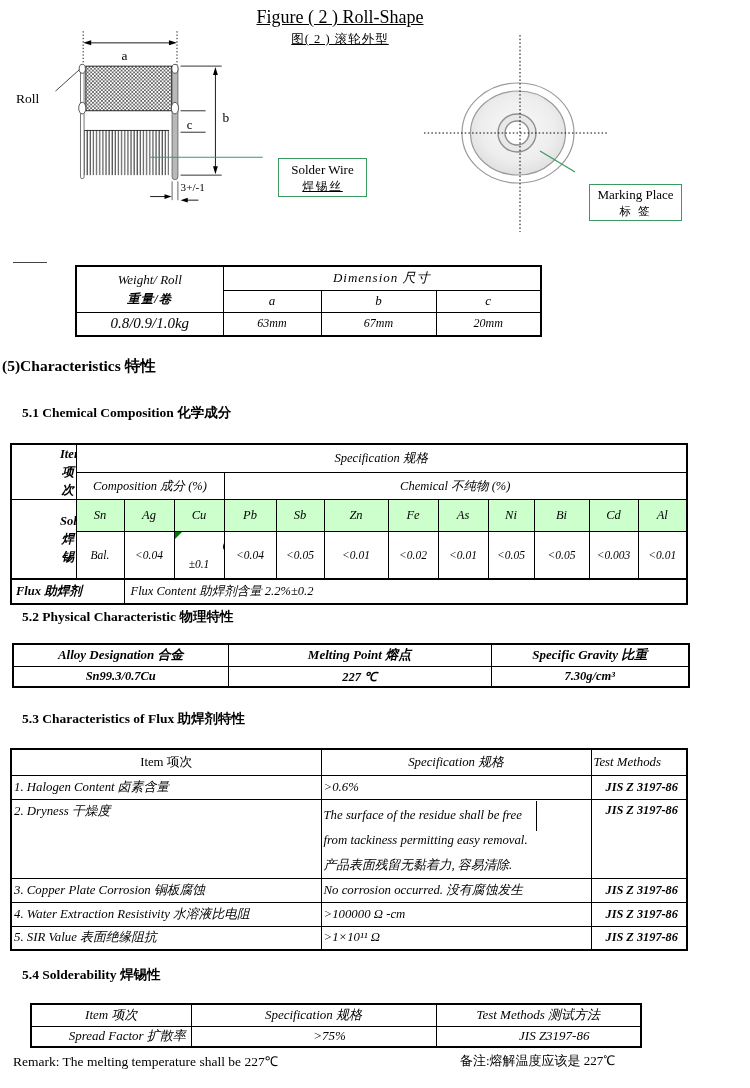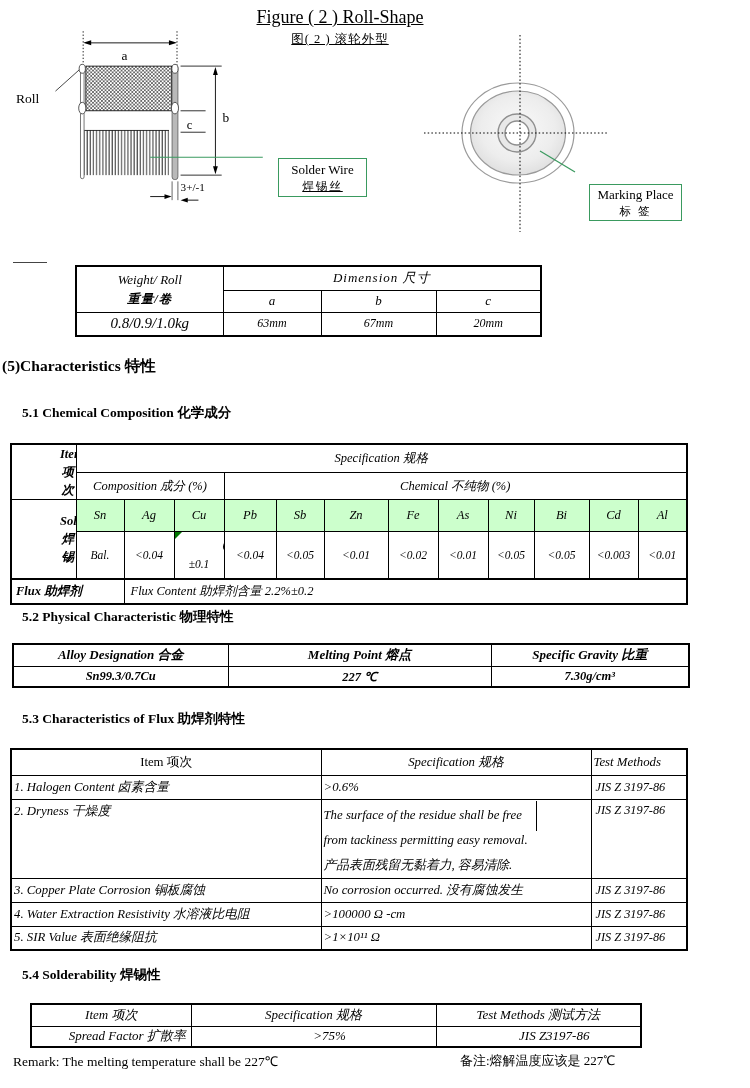--- a/index.html
+++ b/index.html
@@ -79,21 +79,21 @@
 
   
   .flux-table { left:10px; top:748px; width:676px; }
   .flux-table td { font-size:12.8px; text-align:left; padding-left:2px; font-style:italic; }
   .flux-table .hdr td { height:26px; }
   .flux-table .hdr .c { text-align:center; padding-left:0; }
   .flux-table .hdr .roman { font-style:normal; }
   .flux-table .row td { height:24px; }
   .flux-table .dry td { height:74px; vertical-align:top; padding-top:3px; }
   .flux-table .dry .spec { line-height:25px; }
-  .flux-table .method { padding-left:4px; font-size:12.3px; }
+  .flux-table .method { padding-left:14px; font-size:12.3px;font-weight:bold; }
 
   
   .solder-table { left:30px; top:1003px; width:610px; font-style:italic; text-align:center; }
   .solder-table .hdr td { height:22px; }
   .solder-table .vals td { height:21px;padding-left:32px; }
 
   .remark { top:1052px; font-size:13.5px; }
   .remark.en { left:13px; }
   .remark.zh { left:460px; font-size:13px; }
 

